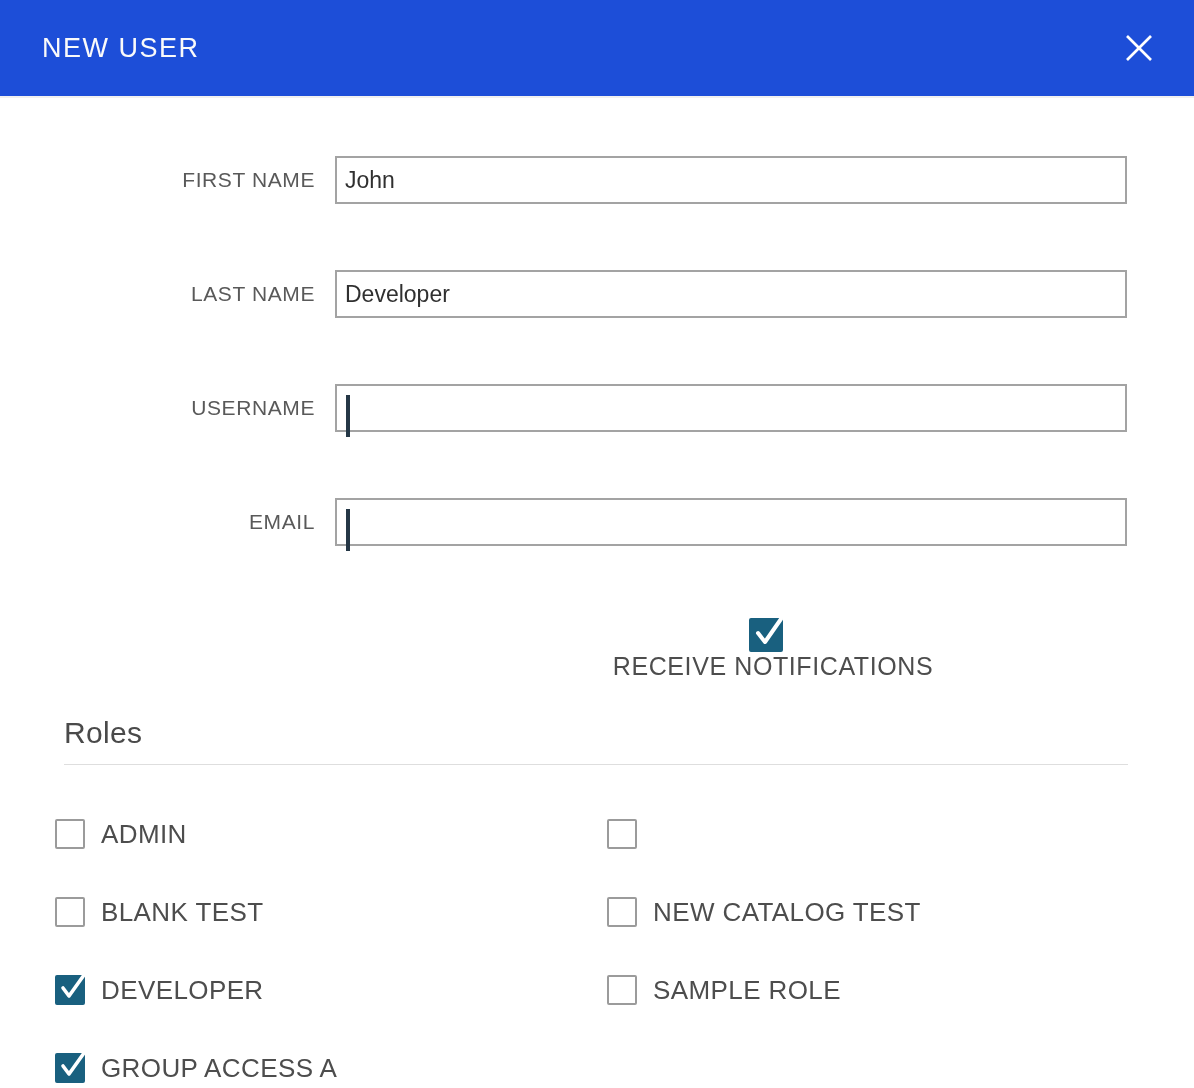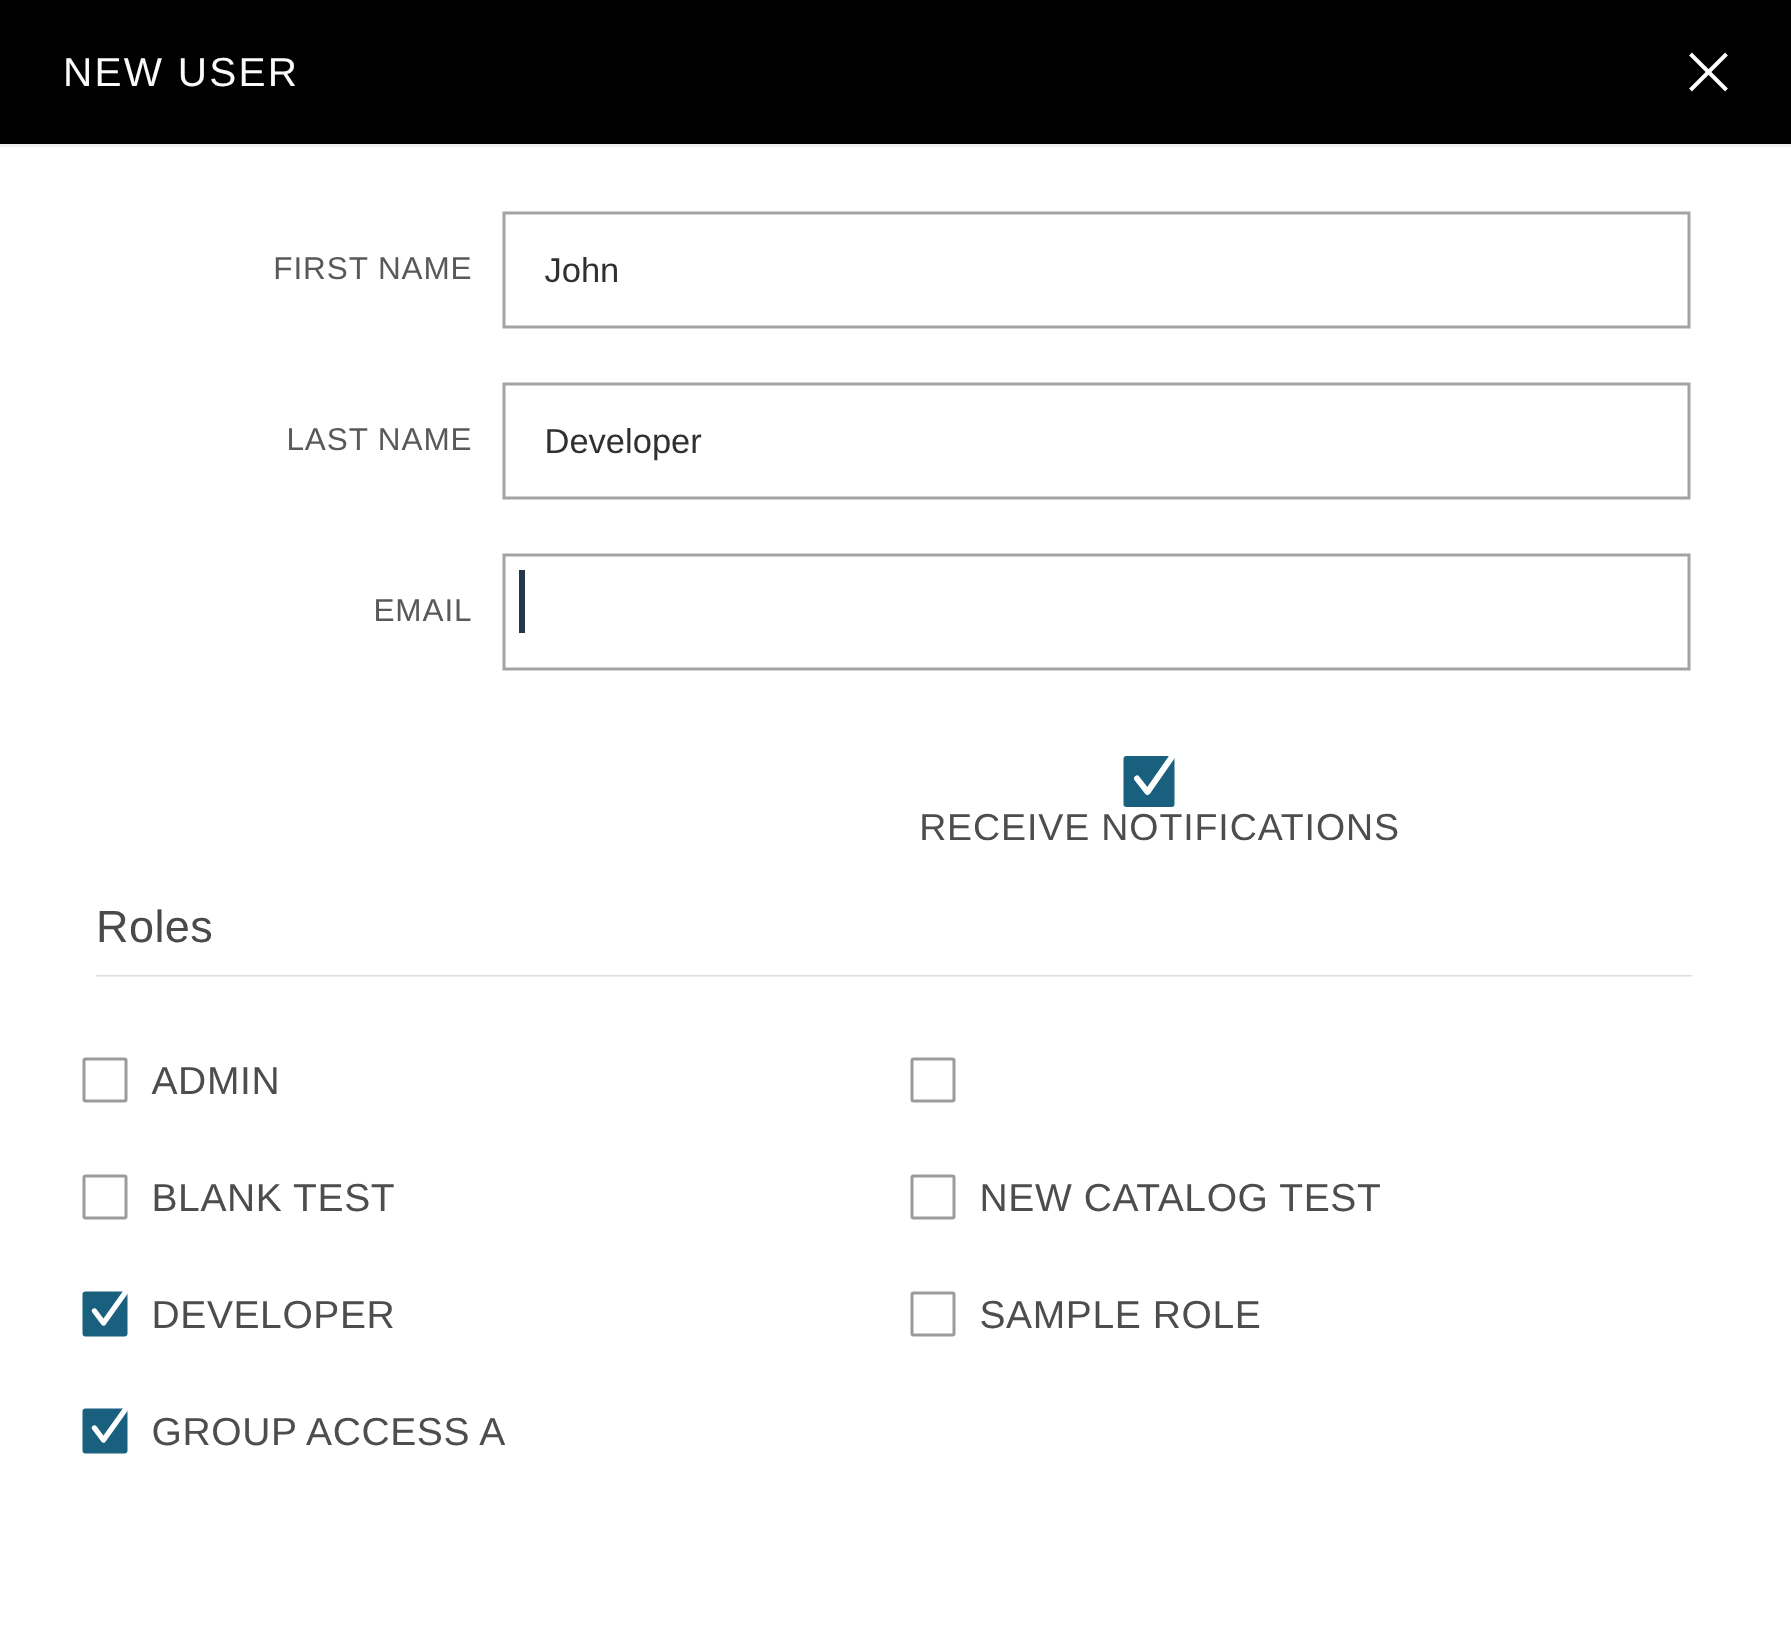--- a/index.html
+++ b/index.html
@@ -2,21 +2,21 @@
 <html><head>
 <meta charset="utf-8">
 <style>
   * { margin: 0; padding: 0; box-sizing: border-box; }
   html, body { width: 1194px; height: 1088px; background: #ffffff; overflow: hidden; }
   body { font-family: "Liberation Sans", sans-serif; }
 
   
   .modal-header {
     width: 1194px; height: 96px;
-    background: #000000;
+    background: #1d4ed8;
     display: flex; align-items: center; justify-content: space-between;
     padding: 0 28px 0 42px;
     box-shadow: 0 2px 0 rgba(0,0,0,0.06);
   }
   .modal-title {
     color: #fafafa; font-size: 27px; font-weight: 400;
     letter-spacing: 1.5px;
   }
   .close-btn {
     width: 54px; height: 54px;
@@ -29,24 +29,24 @@
   .form-area { padding-top: 52px; }
   .form-row {
     display: flex; align-items: center;
     height: 64px; margin-bottom: 50px;
   }
   .form-label {
     flex: 0 0 315px; text-align: right;
     font-size: 21px; color: #595959; letter-spacing: 0.6px;
   }
   .text-input {
-    margin-left: 20px; width: 792px; height: 78px;
+    margin-left: 20px; width: 792px; height: 48px;
     border: 2px solid #a3a3a3; background: #fff;
     display: flex; align-items: center;
-    padding-left: 26px; position: relative;
+    padding-left: 8px; position: relative;
     font-size: 23px; color: #303030;
   }
   .caret {
     position: absolute; left: 9px; top: 9px;
     width: 4px; height: 42px; background: #253746;
   }
 
   
   .checkbox {
     width: 30px; height: 30px; flex: 0 0 30px;
@@ -118,20 +118,27 @@
     </div>
   </div>
 
   <div class="form-row">
     <div class="form-label">LAST NAME</div>
     <div class="text-input">
       <span>Developer</span>
     </div>
   </div>
 
+  <div class="form-row">
+    <div class="form-label">USERNAME</div>
+    <div class="text-input">
+      <span class="caret"></span>
+      <span></span>
+    </div>
+  </div>
 
   <div class="form-row">
     <div class="form-label">EMAIL</div>
     <div class="text-input">
       <span class="caret"></span>
       <span></span>
     </div>
   </div>
 
   <div class="notify-row">

